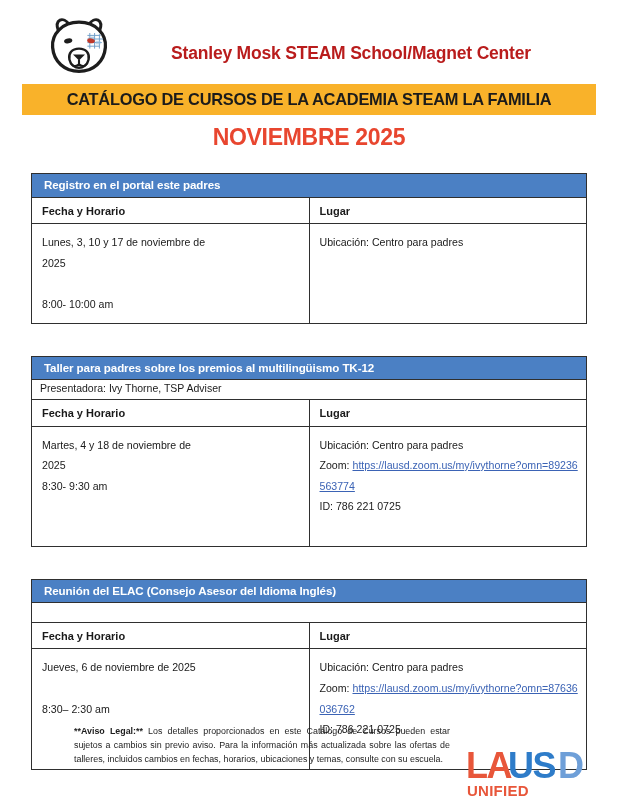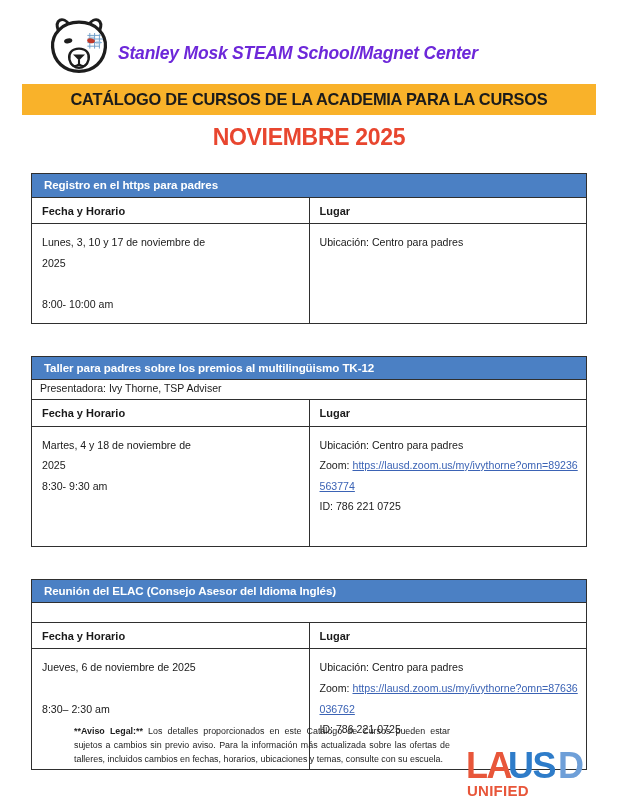--- a/index.html
+++ b/index.html
@@ -37,28 +37,28 @@
     height: 70px;
     flex: 0 0 78px;
     display: flex;
     align-items: center;
     justify-content: center;
   }
   .logo-wrap svg { display: block; }
 
   .school-name {
     flex: 1 1 auto;
+    text-align: center;
     font-size: 17.5px;
     font-weight: bold;
     letter-spacing: -0.2px;
-    color: #6d28d9;
+    color: #b91c1c;
     padding-right: 8px;
     padding-top: 16px;
     white-space: nowrap;
-    font-style: italic;
   }
 
   
   .banner {
     margin: 6px 22px 0 22px;
     background: #f9b22a;
     text-align: center;
     font-size: 16.4px;
     font-weight: bold;
     letter-spacing: -0.25px;
@@ -188,28 +188,28 @@
         <path d="M60 58 C72 58, 78 66, 76 76 C74 86, 66 90, 60 90 C54 90, 46 86, 44 76 C42 66, 48 58, 60 58 Z" fill="#ffffff" stroke="#1d1d1d" stroke-width="4"></path>
 
         <path d="M50 68 L70 68 L60 78 Z" fill="#1d1d1d"></path>
 
         <path d="M60 78 L60 84 M60 84 C55 89, 49 87, 47 83 M60 84 C65 89, 71 87, 73 83" stroke="#1d1d1d" stroke-width="3.5" fill="none" stroke-linecap="round"></path>
       </svg>
     </div>
     <div class="school-name">Stanley Mosk STEAM School/Magnet Center</div>
   </div>
 
-  <div class="banner">CATÁLOGO DE CURSOS DE LA ACADEMIA PARA LA CURSOS</div>
+  <div class="banner">CATÁLOGO DE CURSOS DE LA ACADEMIA STEAM LA FAMILIA</div>
 
   <div class="month">NOVIEMBRE 2025</div>
 
   <table class="tbl">
     <tbody>
         <tr>
-      <td class="hdr-bar" colspan="2">Registro en el https para padres</td>
+      <td class="hdr-bar" colspan="2">Registro en el portal este padres</td>
     </tr>
     <tr>
       <td class="colhead col-left">Fecha y Horario</td>
       <td class="colhead col-right">Lugar</td>
     </tr>
     <tr>
       <td class="body-cell col-left">
         <span class="line">Lunes, 3, 10 y 17 de noviembre de</span>
         <span class="line">2025</span>
         <span class="line">&nbsp;</span>

